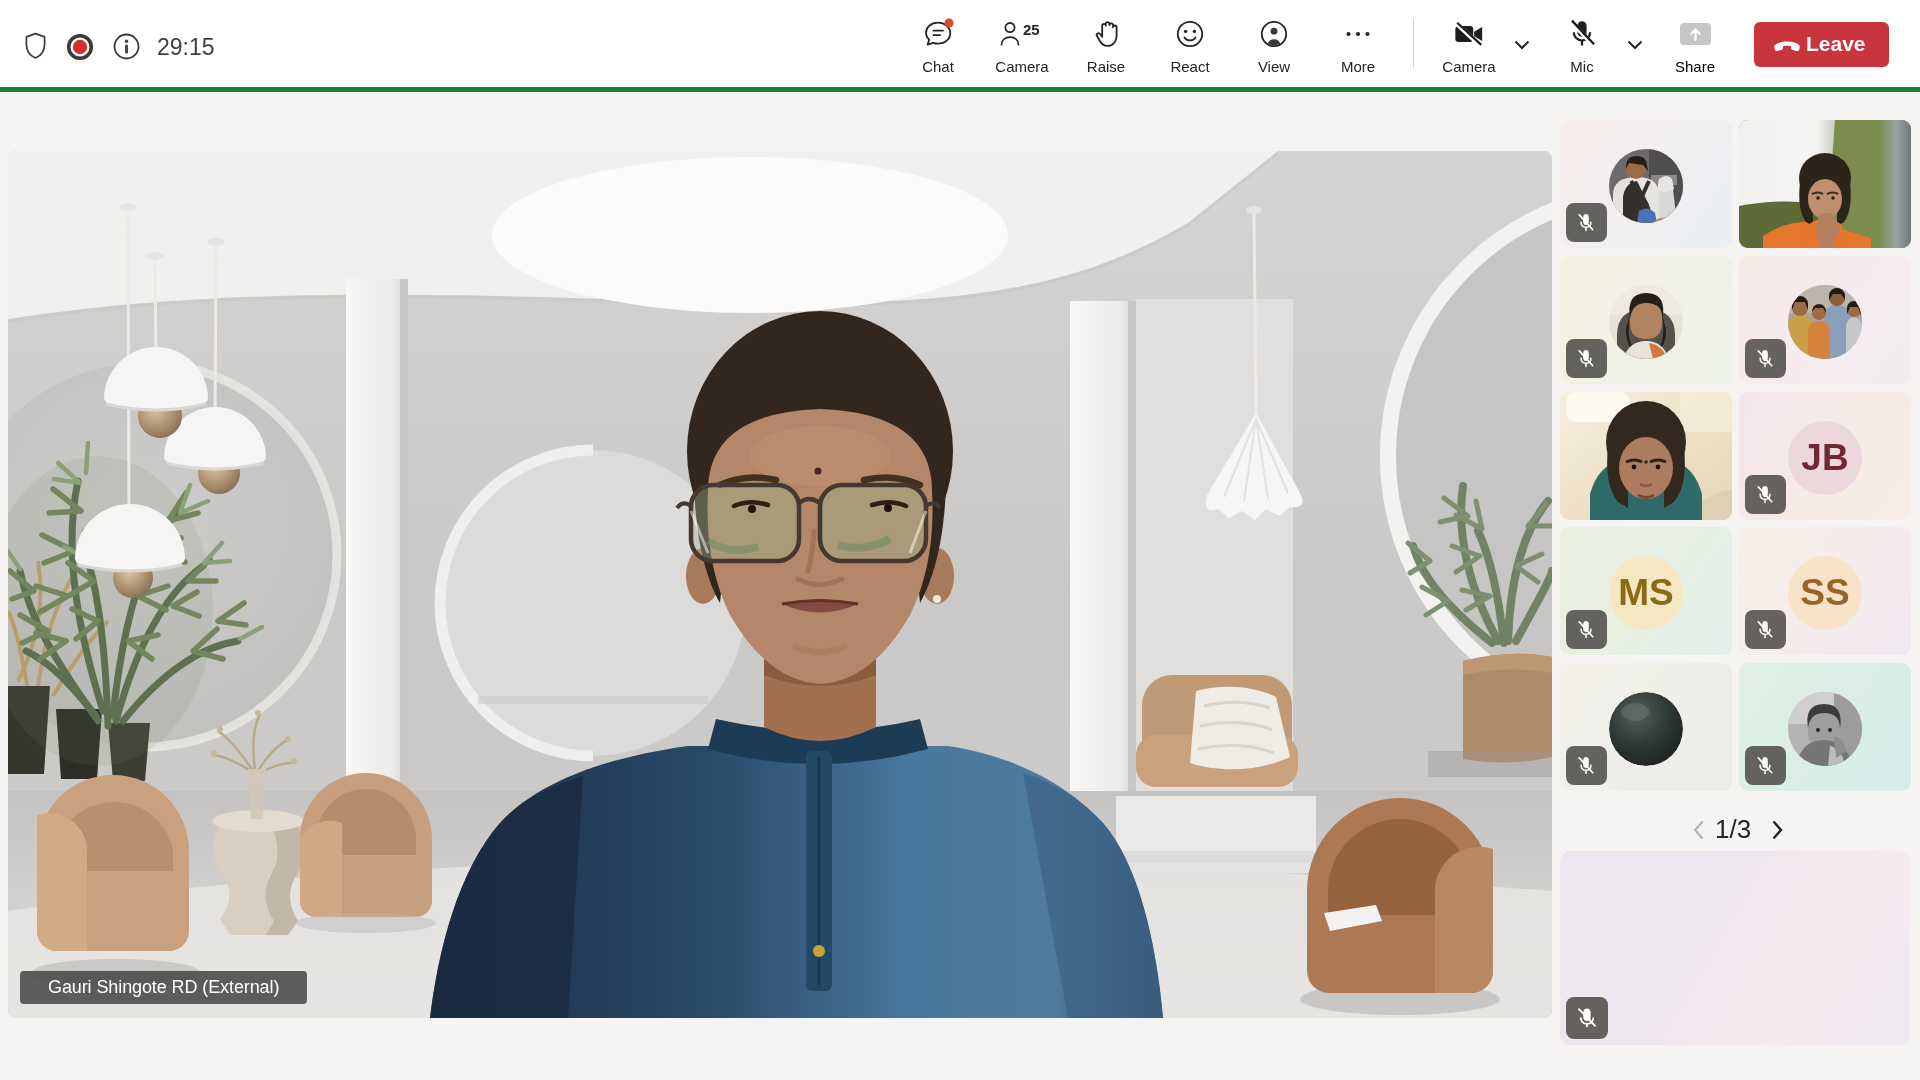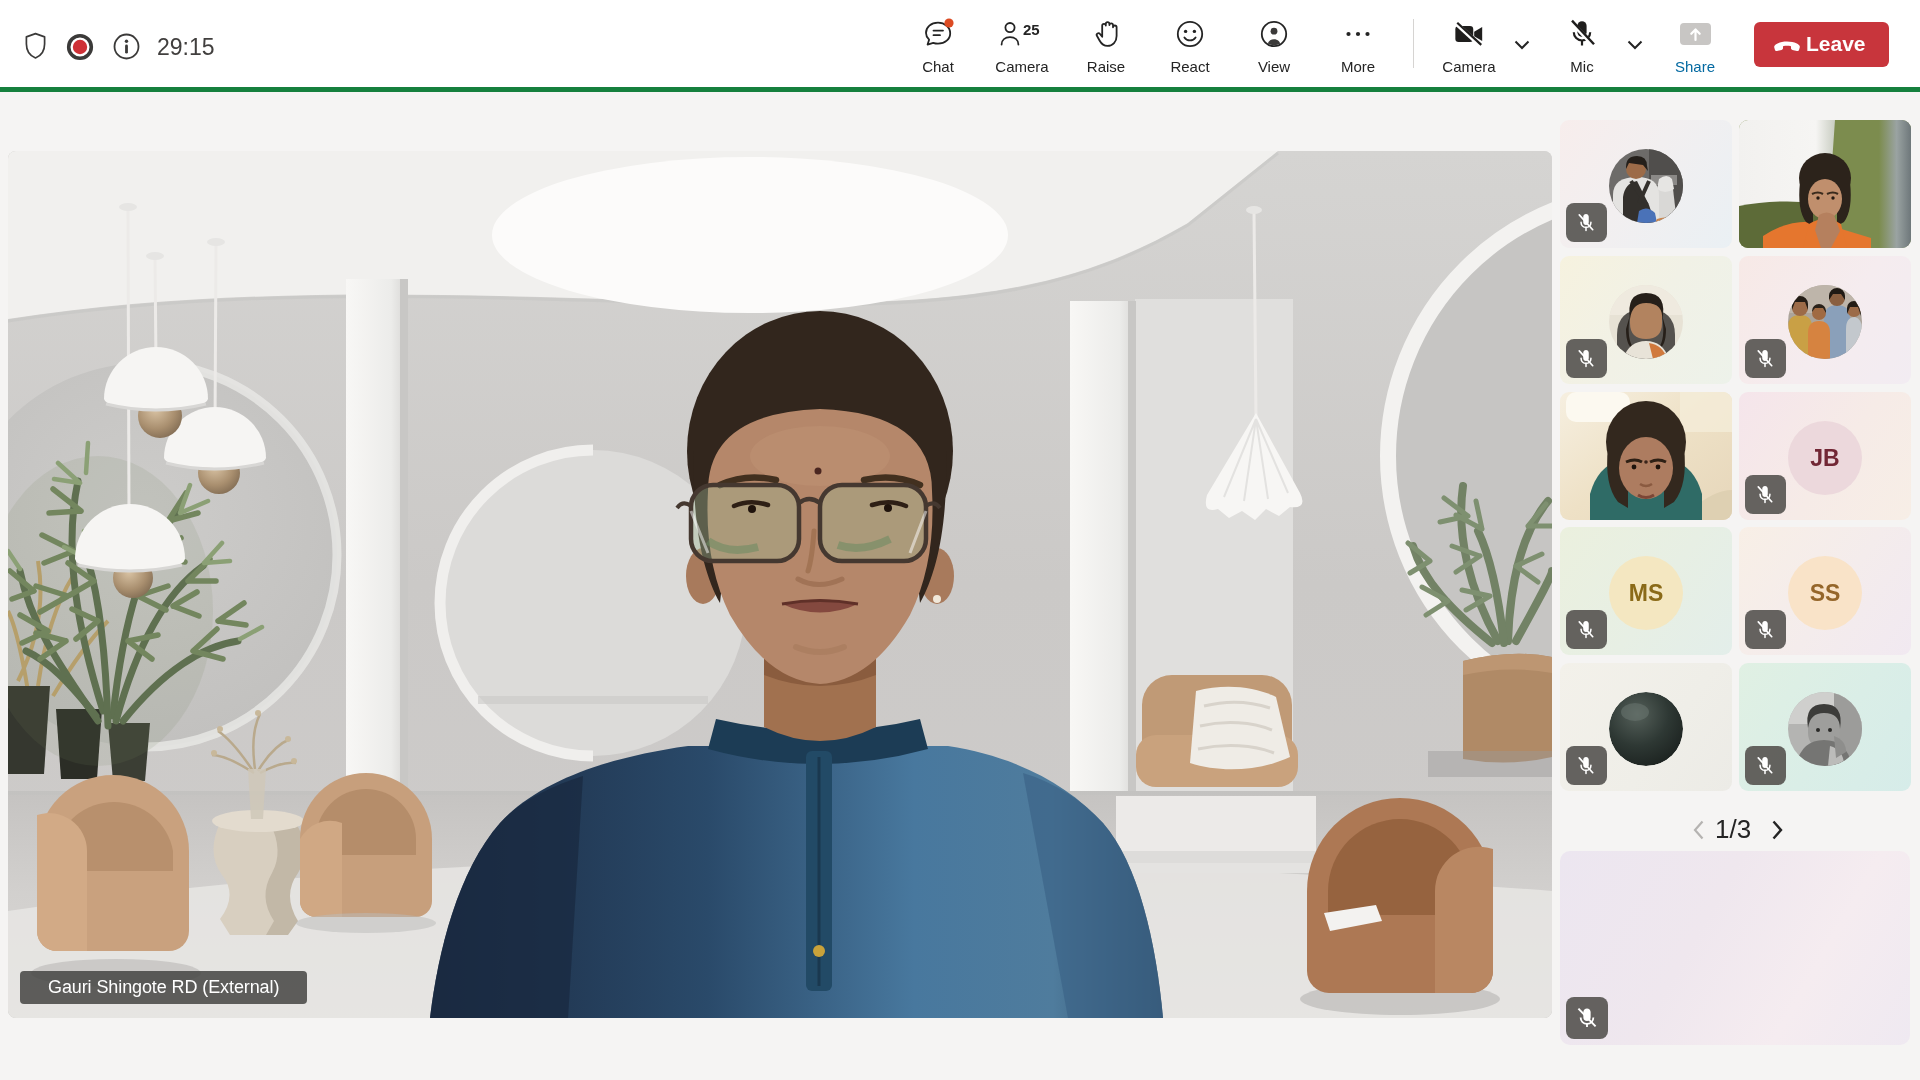--- a/index.html
+++ b/index.html
@@ -17,21 +17,21 @@
 #leavebtn span{position:absolute;left:52px;top:10px;text-align:center;}
 #sharebox{position:absolute;left:1680px;top:23px;width:31px;height:22px;background:#c8c6c4;border-radius:4px;}
 
 #mainv{position:absolute;left:8px;top:151px;width:1544px;height:867px;border-radius:8px;overflow:hidden;background:#d7d6d4;}
 #nametag{position:absolute;left:12px;top:820px;height:33px;background:rgba(68,68,66,0.85);border-radius:4px;color:#fff;font-size:18px;line-height:33px;padding:0 28px;letter-spacing:-0.1px;}
 
 .tile{position:absolute;width:172px;height:128px;border-radius:9px;overflow:hidden;}
 .badge{position:absolute;left:6px;bottom:6px;width:41px;height:39px;background:rgba(88,86,83,0.92);border-radius:8px;}
 .badge svg{position:absolute;left:8px;top:8px;}
 .avc{position:absolute;left:49px;top:29px;width:74px;height:74px;border-radius:50%;overflow:hidden;}
-.init{position:absolute;left:49px;top:29px;width:74px;height:74px;border-radius:50%;text-align:center;line-height:74px;font-size:23px;font-weight:bold;}
+.init{position:absolute;left:49px;top:29px;width:74px;height:74px;border-radius:50%;text-align:center;line-height:74px;font-size:37px;font-weight:bold;}
 #pag{position:absolute;left:1560px;top:784px;width:352px;height:36px;color:#242424;margin-top:28px;}
 #mvtile{position:absolute;left:1560px;top:851px;width:350px;height:194px;border-radius:10px;overflow:hidden;background:linear-gradient(120deg,#ece6f0 0%,#efe7ee 40%,#f5ecf0 70%,#efe9f1 100%);}
 </style>
 </head>
 <body>
 
 <div id="topbar">
 
   <svg class="abs" style="left:25px;top:32px" width="21" height="28" viewBox="0 0 21 28">
     <path d="M10.5 1.6 L19.6 4.9 V12 c0 6.9-3.9 11.9-9.1 14 C5.3 23.9 1.4 18.9 1.4 12 V4.9 Z" fill="none" stroke="#3b3a39" stroke-width="1.7" stroke-linejoin="round"></path>
@@ -126,21 +126,21 @@
   </div>
   <svg class="abs" style="left:1627px;top:40px" width="16" height="10" viewBox="0 0 16 10">
     <path d="M1.5 1.5 L8 8 L14.5 1.5" fill="none" stroke="#242424" stroke-width="2"></path>
   </svg>
 
   <div id="sharebox">
     <svg style="position:absolute;left:7px;top:3px" width="17" height="17" viewBox="0 0 17 17">
       <path d="M8.5 14 V4 M4.3 7.8 L8.5 3.4 l4.2 4.4" fill="none" stroke="#ffffff" stroke-width="2.2" stroke-linecap="round" stroke-linejoin="round"></path>
     </svg>
   </div>
-  <div class="abs" style="left:1675px;top:58px;font-size:15px;color:#0369a1;">Share</div>
+  <div class="abs" style="left:1675px;top:58px;font-size:15px;color:#000000;">Share</div>
 
   <div id="leavebtn">
     <svg width="30" height="22" viewBox="0 0 30 22">
       <path d="M2.2 13.2 c-0.6-2.4 4.6-5.6 12.8-5.6 s13.4 3.2 12.8 5.6 l-0.7 2.6 c-0.25 1-1.1 1.4-2.1 1.2 l-4.6-1.1 c-0.9-.2-1.4-.9-1.4-1.8 v-1.8 c-2.6-.6-5.4-.6-8 0 v1.8 c0 .9-.5 1.6-1.4 1.8 l-4.6 1.1 c-1 .2-1.85-.2-2.1-1.2z" fill="#ffffff"></path>
     </svg>
     <span>Leave</span>
   </div>
 </div>
 
 <div id="mainv">

